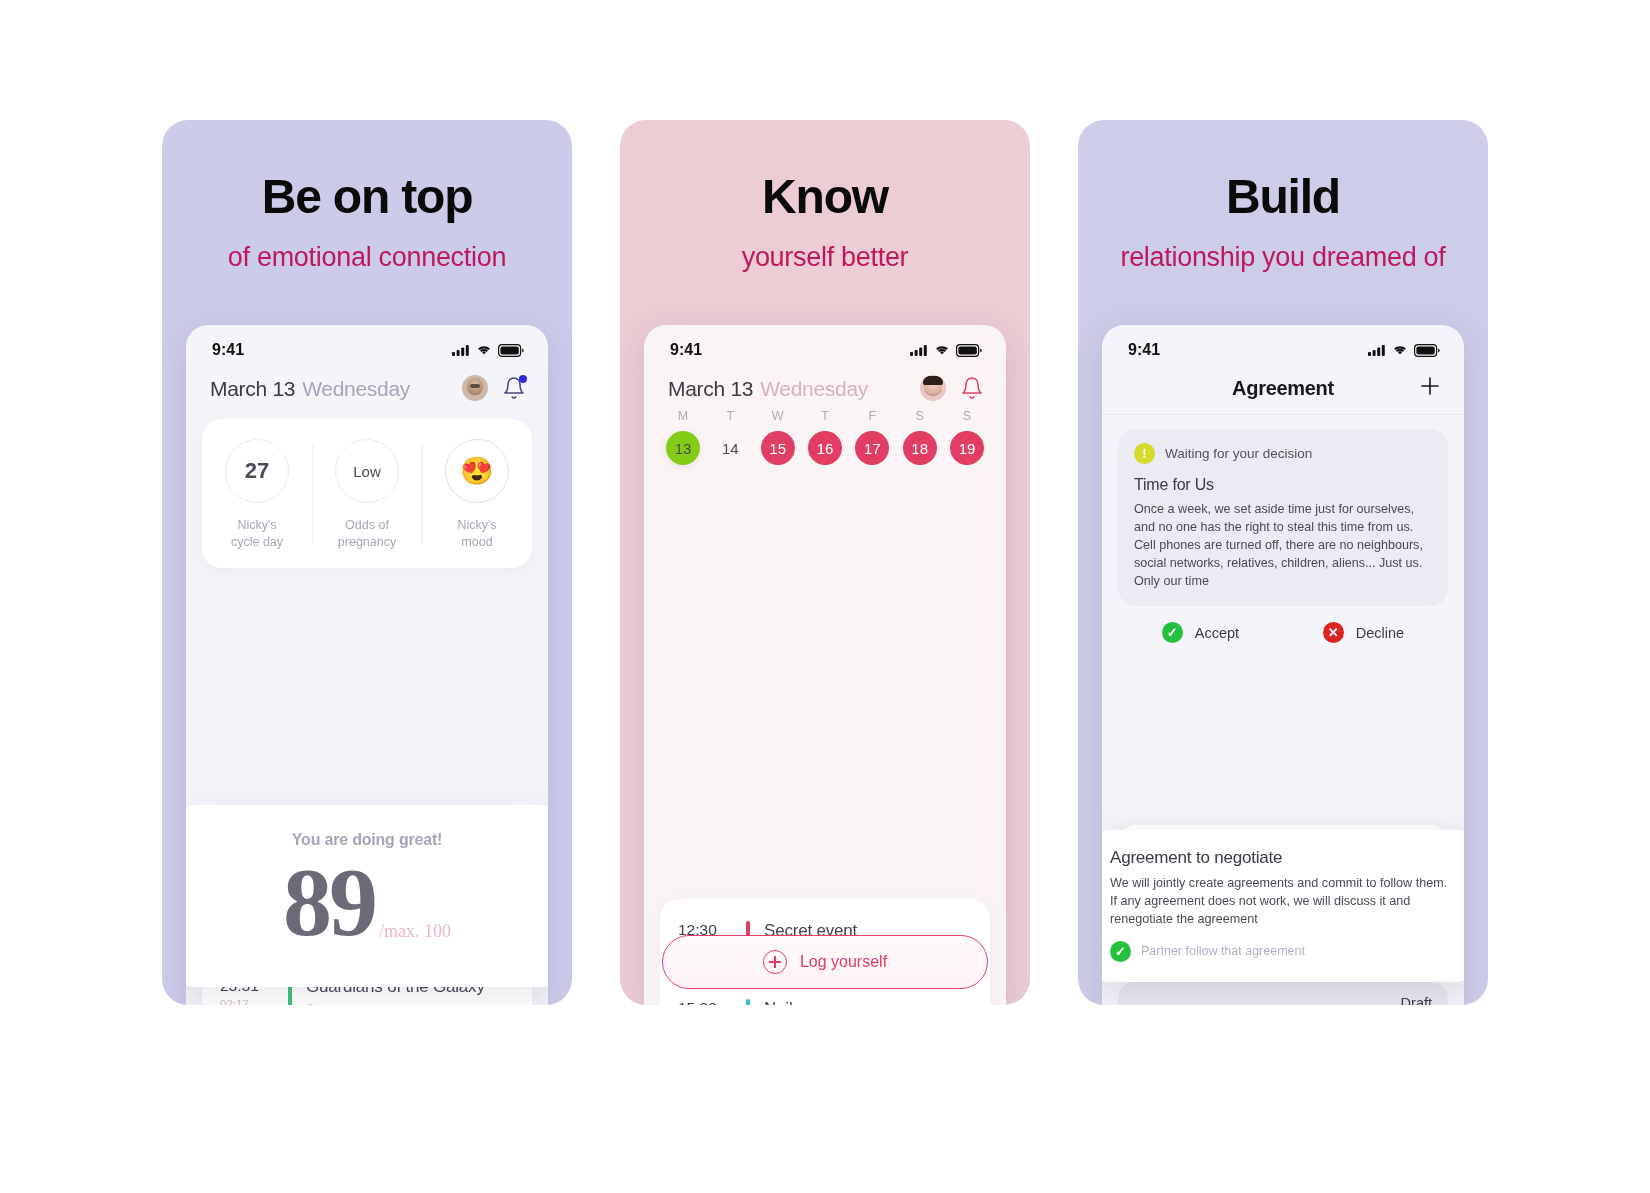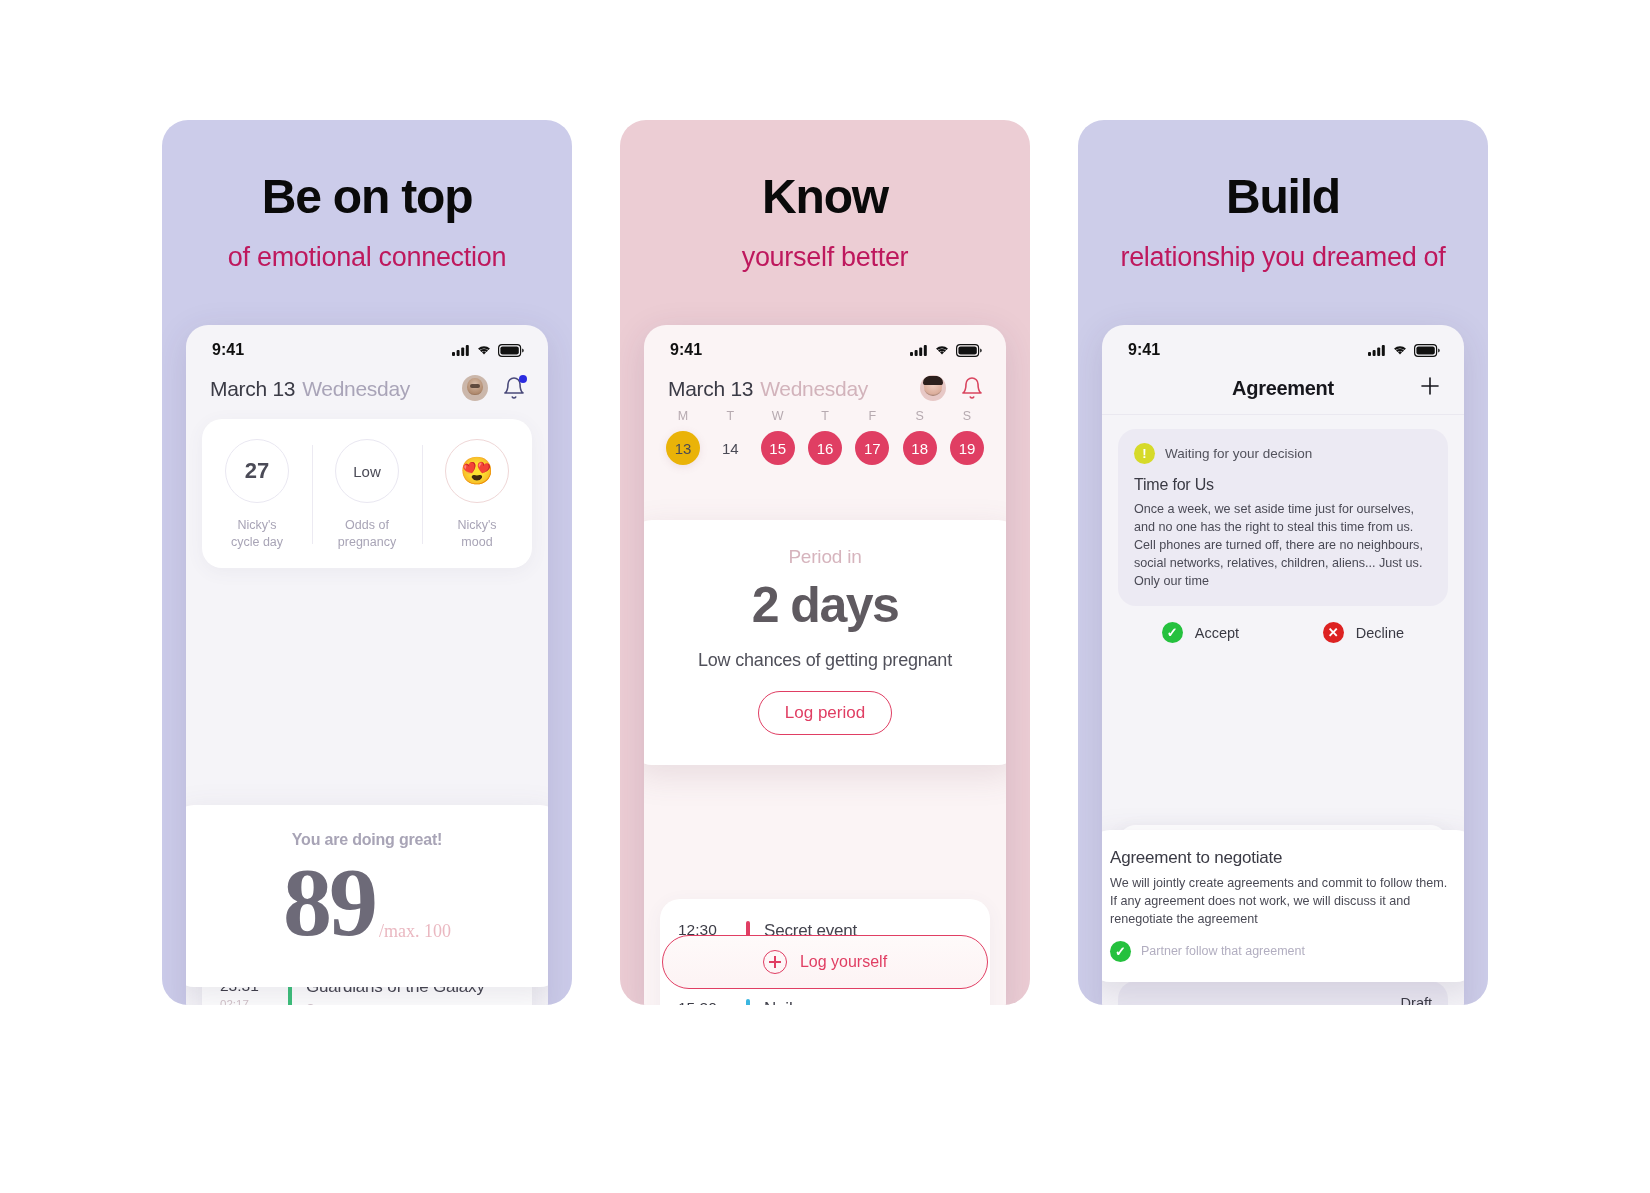--- a/index.html
+++ b/index.html
@@ -197,21 +197,21 @@
     display: flex; padding: 4px 20px 0 20px; justify-content: space-between;
   }
   .wcol { width: 38px; text-align: center; }
   .wlab { font-size: 12.5px; color: #b6aab0; }
   .wday {
     margin-top: 8px;
     width: 34px; height: 34px; border-radius: 50%;
     display: flex; align-items: center; justify-content: center;
     font-size: 15px; color: #4a4a55; margin-left: 2px;
   }
-  .wday.today { background: #eab308; box-shadow: 0 2px 8px rgba(150,90,110,0.13); }
+  .wday.today { background: #84cc16; box-shadow: 0 2px 8px rgba(150,90,110,0.13); }
   .wday.period { background: #e03e63; color: #fff; font-weight: 500; }
 
   
   .periodcard {
     position: absolute;
     left: -14px; right: -14px;
     top: 195px;
     background: #fff;
     border-radius: 22px;
     box-shadow: 0 10px 34px rgba(120,70,90,0.14);
@@ -539,26 +539,20 @@
             <div class="t1">15:30</div>
 
           </div>
           <div class="ebar" style="background:#3ab6e0"></div>
           <div class="ebody">
             <div class="etitle">Nails</div>
           </div>
         </div>
       </div>
 
-      <div class="periodcard">
-        <div class="p-kicker">Period in</div>
-        <div class="p-big">2 days</div>
-        <div class="p-sub">Low chances of getting pregnant</div>
-        <button class="btn-outline">Log period</button>
-      </div>
     </div>
   </div>
 
   <div class="panel lilac2">
     <div class="promo-title">Build</div>
     <div class="promo-sub">relationship you dreamed of</div>
 
     <div class="phone">
       <div class="statusbar">
         <span>9:41</span>

